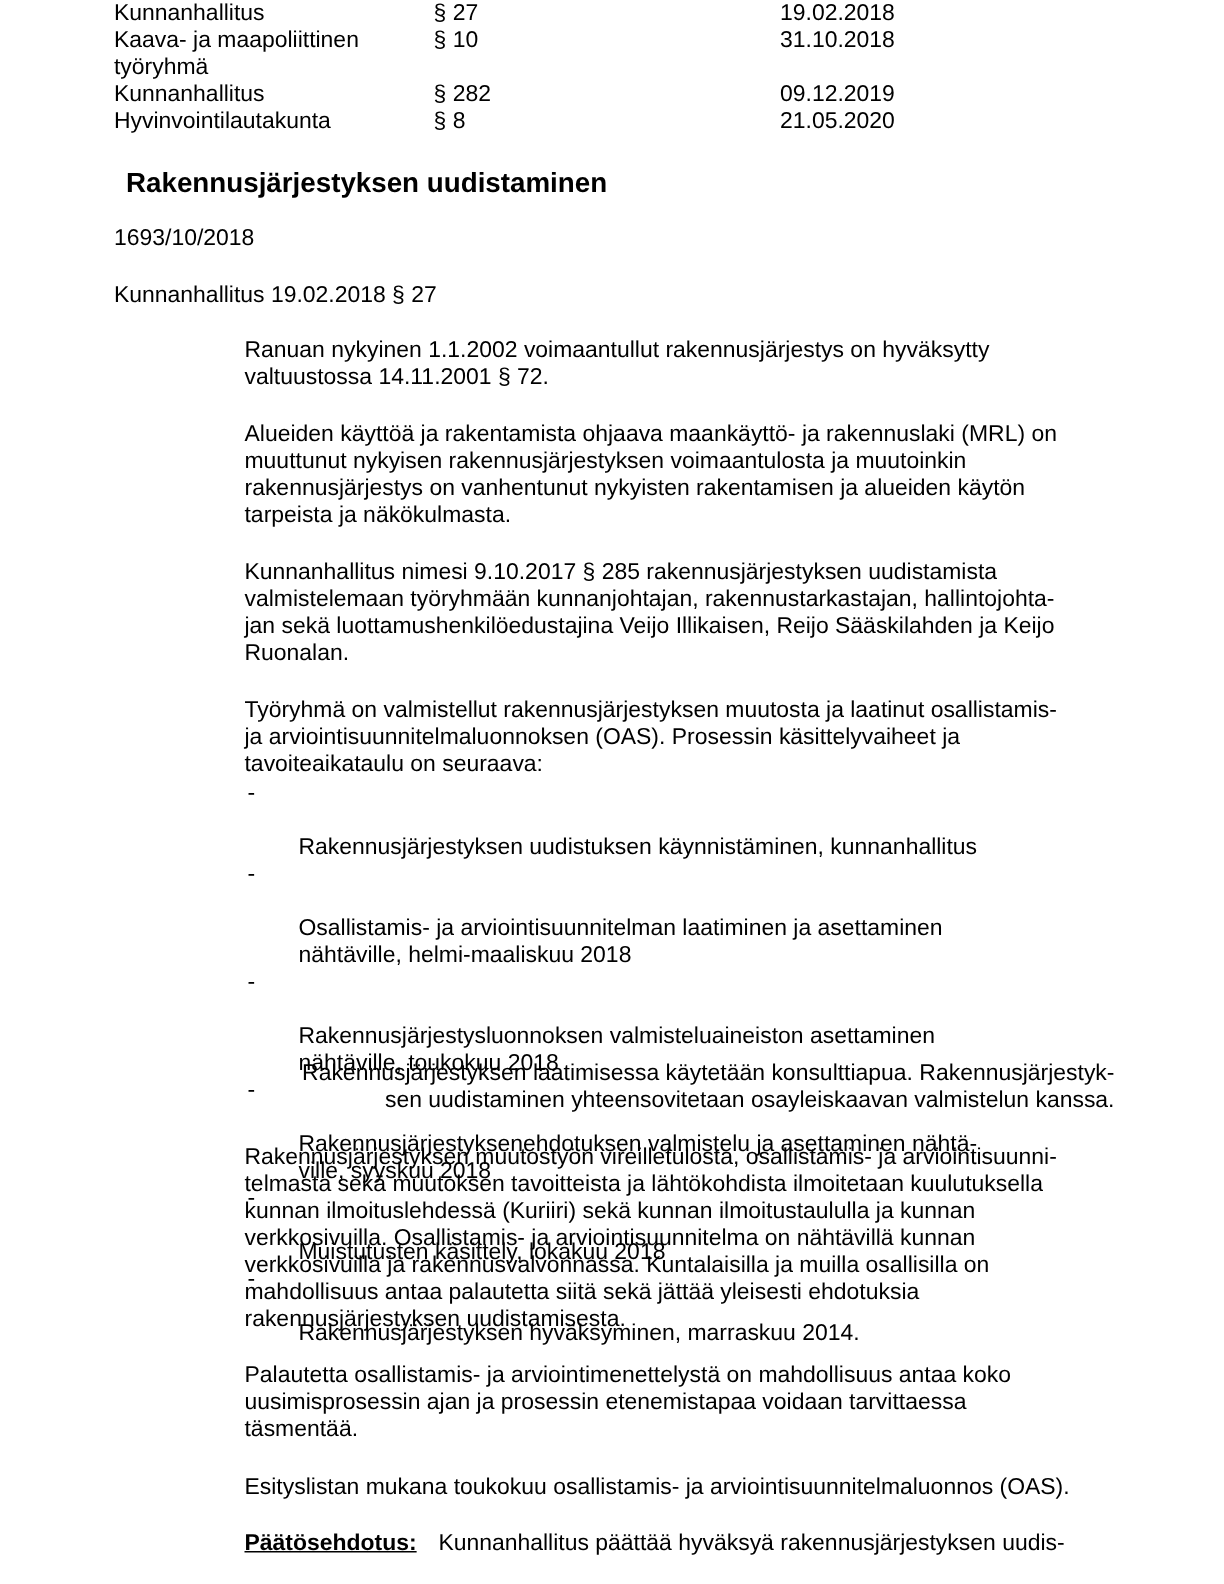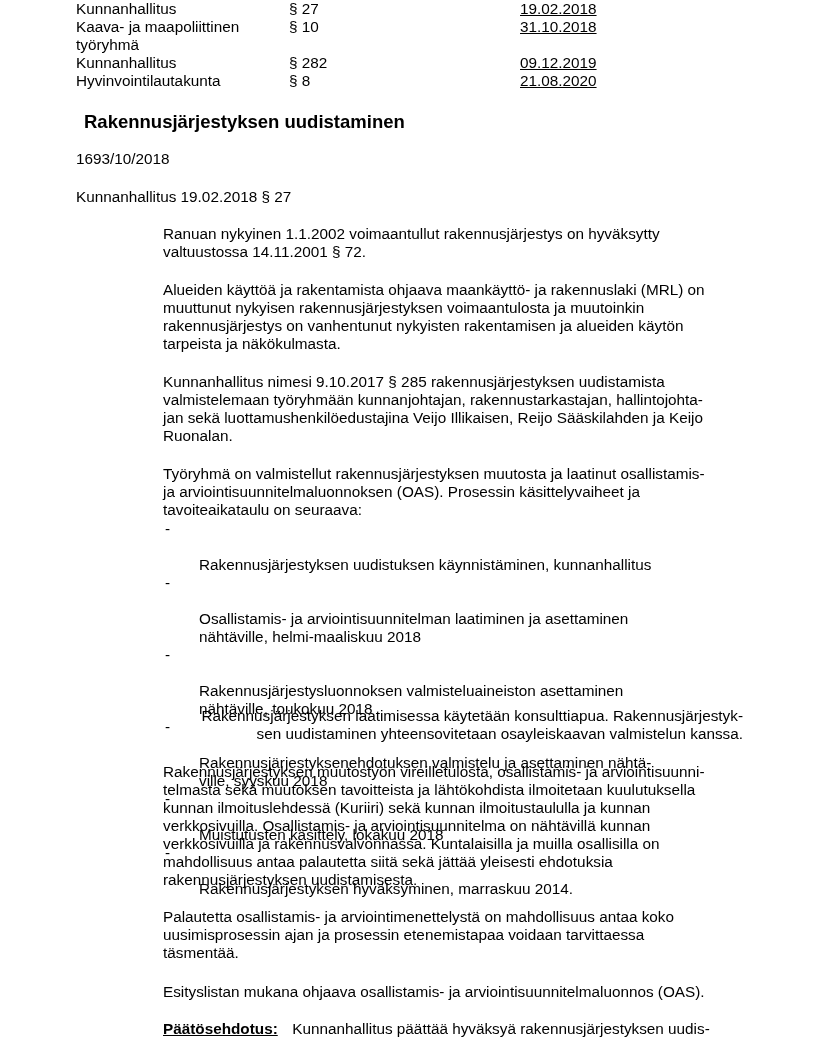--- a/index.html
+++ b/index.html
@@ -6,21 +6,21 @@
   body {
     width: 816px; height: 1056px; overflow: hidden; position: relative;
     font-family: "Liberation Sans", sans-serif; font-size: 15.3px; color: #000;
     line-height: 18px;
   }
   .abs { position: absolute; }
   .hist-row { position: absolute; left: 76px; width: 540px; height: 18px; }
   .hist-row span { position: absolute; top: 0; white-space: nowrap; }
   .c1 { left: 0; }
   .c2 { left: 213px; }
-  .c3 { left: 444px; text-decoration: underline; }
+  .c3 { left: 444px; }
   .title { left: 84px; top: 111px; font-weight: bold; font-size: 18.5px; line-height: 22px; }
   .meta { left: 76px; white-space: nowrap; }
   .body { position: absolute; left: 163px; width: 580px; }
   .para { margin: 0; white-space: pre-line; }
   .li { position: relative; padding-left: 36px; white-space: pre-line; }
   .li .dash { position: absolute; left: 2px; top: 0; }
   .proposal-label { font-weight: bold; text-decoration: underline; }
 </style>
 </head>
 <body>
@@ -37,21 +37,21 @@
   <span class="c3">31.10.2018</span>
 </div>
 <div class="hist-row" style="top:54px;">
   <span class="c1">Kunnanhallitus</span>
   <span class="c2">§ 282</span>
   <span class="c3">09.12.2019</span>
 </div>
 <div class="hist-row" style="top:72px;">
   <span class="c1">Hyvinvointilautakunta</span>
   <span class="c2">§ 8</span>
-  <span class="c3">21.08.2020</span>
+  <span class="c3">21.05.2020</span>
 </div>
 
 <div class="abs title">Rakennusjärjestyksen uudistaminen</div>
 <div class="abs meta" style="top:150px;">1693/10/2018</div>
 <div class="abs meta" style="top:188px;">Kunnanhallitus 19.02.2018 § 27</div>
 
 <div class="body" style="top:225px;">
   <p class="para">Ranuan nykyinen 1.1.2002 voimaantullut rakennusjärjestys on hyväksytty
 valtuustossa 14.11.2001 § 72.</p>
 </div>
@@ -115,20 +115,20 @@
 verkkosivuilla ja rakennusvalvonnassa. Kuntalaisilla ja muilla osallisilla on
 mahdollisuus antaa palautetta siitä sekä jättää yleisesti ehdotuksia
 rakennusjärjestyksen uudistamisesta.</p>
 </div>
 <div class="body" style="top:908px;">
   <p class="para">Palautetta osallistamis- ja arviointimenettelystä on mahdollisuus antaa koko
 uusimisprosessin ajan ja prosessin etenemistapaa voidaan tarvittaessa
 täsmentää.</p>
 </div>
 <div class="body" style="top:983px;">
-  <p class="para">Esityslistan mukana ohjaava osallistamis- ja arviointisuunnitelmaluonnos (OAS).</p>
+  <p class="para">Esityslistan mukana toukokuu osallistamis- ja arviointisuunnitelmaluonnos (OAS).</p>
 </div>
 
 <div class="abs" style="left:163px; top:1020px; white-space:nowrap;">
   <span class="proposal-label">Päätösehdotus:</span>
   <span style="display:inline-block; width:6px;"></span>
   <span>Kunnanhallitus päättää hyväksyä rakennusjärjestyksen uudis-</span>
 </div>
 
 </body></html>

